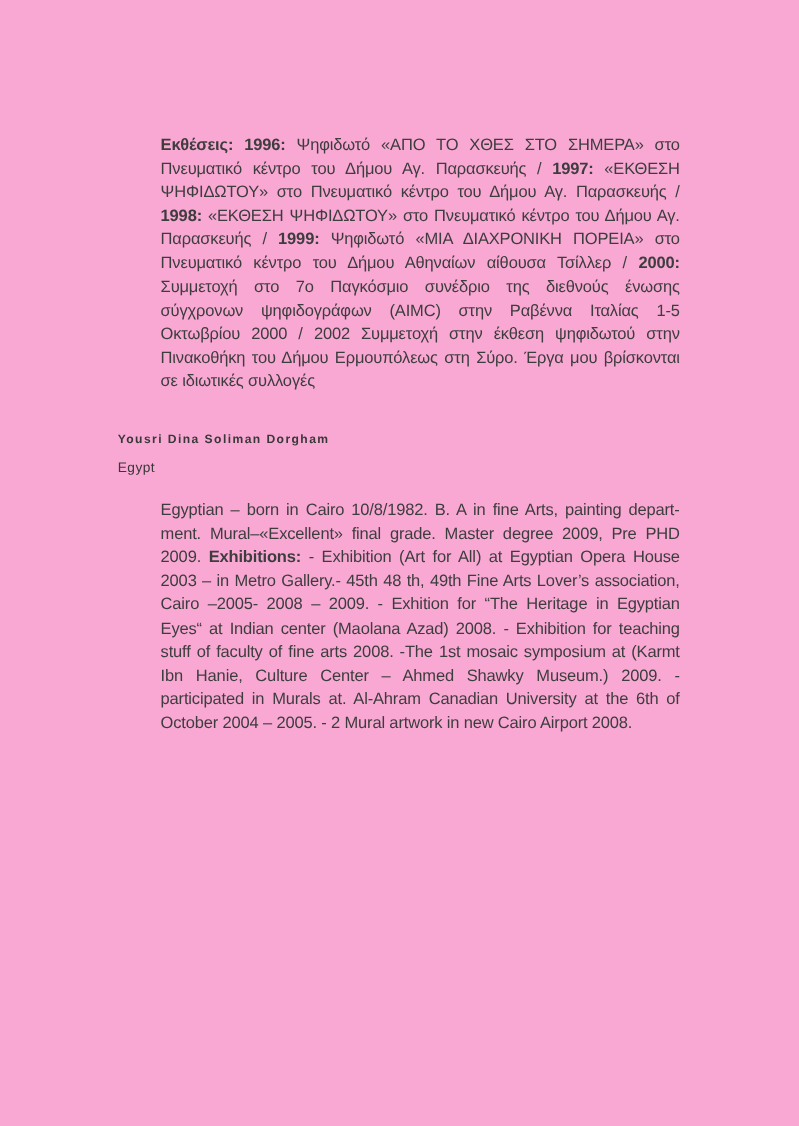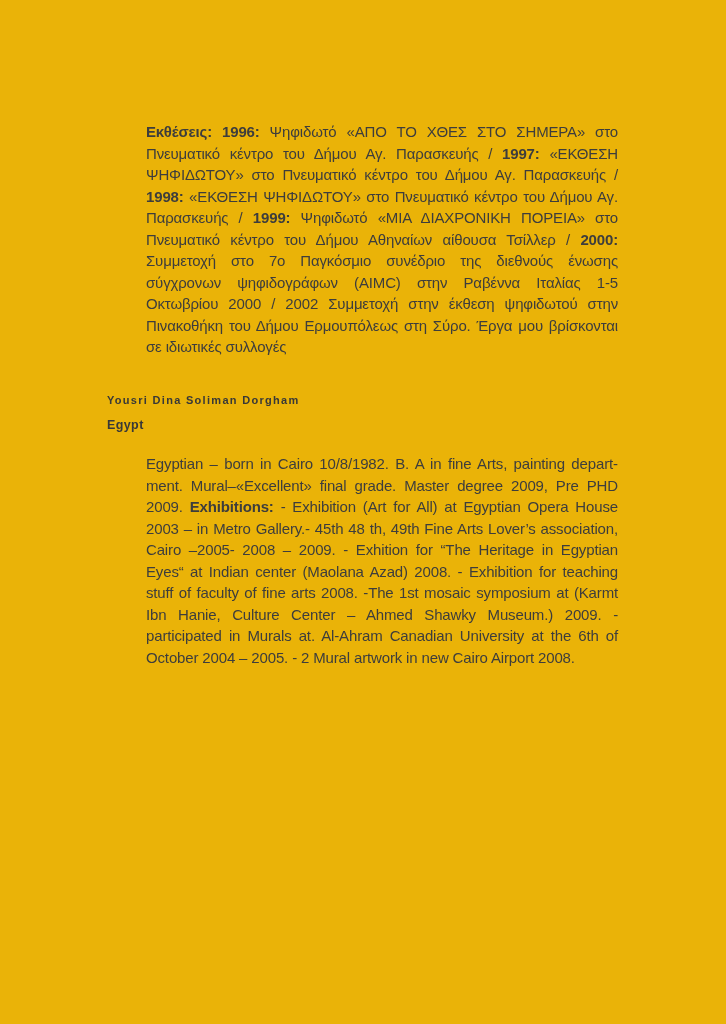--- a/index.html
+++ b/index.html
@@ -32,29 +32,29 @@
     font-size: 11px;
     font-weight: bold;
     letter-spacing: 1.3px;
     color: #383838;
   }
   .artist-country {
     position: absolute;
     left: 107px; top: 418px;
     margin: 0;
     font-size: 12.5px;
-    font-weight: bold;
+    font-weight: normal;
     letter-spacing: 0.4px;
     color: #383838;
   }
 </style>
 </head>
 <body>
 
-<div class="page" style="background: #eab308;">
+<div class="page" style="background: #f9a8d4;">
 
   <p class="para greek-para" style="color: rgb(61, 61, 61);"><b>Εκθέσεις: 1996:</b><span> Ψηφιδωτό «ΑΠΟ ΤΟ ΧΘΕΣ ΣΤΟ ΣΗΜΕΡΑ» στο Πνευματικό κέντρο του Δήμου Αγ. Παρασκευής / </span><b>1997:</b><span> «ΕΚΘΕΣΗ ΨΗΦΙΔΩΤΟΥ» στο Πνευματικό κέντρο του Δήμου Αγ. Παρασκευής / </span><b>1998:</b><span> «ΕΚΘΕΣΗ ΨΗΦΙΔΩΤΟΥ» στο Πνευματικό κέντρο του Δήμου Αγ. Παρασκευής / </span><b>1999:</b><span> Ψηφιδωτό «ΜΙΑ ΔΙΑΧΡΟΝΙΚΗ ΠΟΡΕΙΑ» στο Πνευματικό κέντρο του Δήμου Αθηναίων αίθουσα Τσίλλερ / </span><b>2000:</b><span> Συμμετοχή στο 7ο Παγκόσμιο συνέδριο της διεθνούς ένωσης σύγχρονων ψηφιδογράφων (AIMC) στην Ραβέννα Ιταλίας 1-5 Οκτωβρίου 2000 / 2002 Συμμετοχή στην έκθεση ψηφιδωτού στην Πινακοθήκη του Δήμου Ερμουπόλεως στη Σύρο. Έργα μου βρίσκονται σε ιδιωτικές συλλογές</span></p>
 
   <h2 class="artist-name" style="color: rgb(56, 56, 56);">Yousri Dina Soliman Dorgham</h2>
 
   <h3 class="artist-country" style="color: rgb(56, 56, 56);">Egypt</h3>
 
   <p class="para bio-para" style="color: rgb(61, 61, 61);"><span>Egyptian – born in Cairo 10/8/1982. B. A in fine Arts, painting depart­ment. Mural–«Excellent» final grade. Master degree 2009, Pre PHD 2009. </span><b>Exhibitions:</b><span> - Exhibition (Art for All) at Egyptian Opera House 2003 – in Metro Gallery.- 45th 48 th, 49th Fine Arts Lover’s association, Cai­ro –2005- 2008 – 2009. - Exhition for “The Heritage in Egyptian Eyes“ at Indian center (Maolana Azad) 2008. - Exhibition for teaching stuff of faculty of fine arts 2008. -The 1st mosaic symposium at (Karmt Ibn Hanie, Culture Center – Ahmed Shawky Museum.) 2009. - participated in Murals at. Al-Ahram Canadian University at the 6th of October 2004 – 2005. - 2 Mural artwork in new Cairo Airport 2008.</span></p>
 
 </div>

